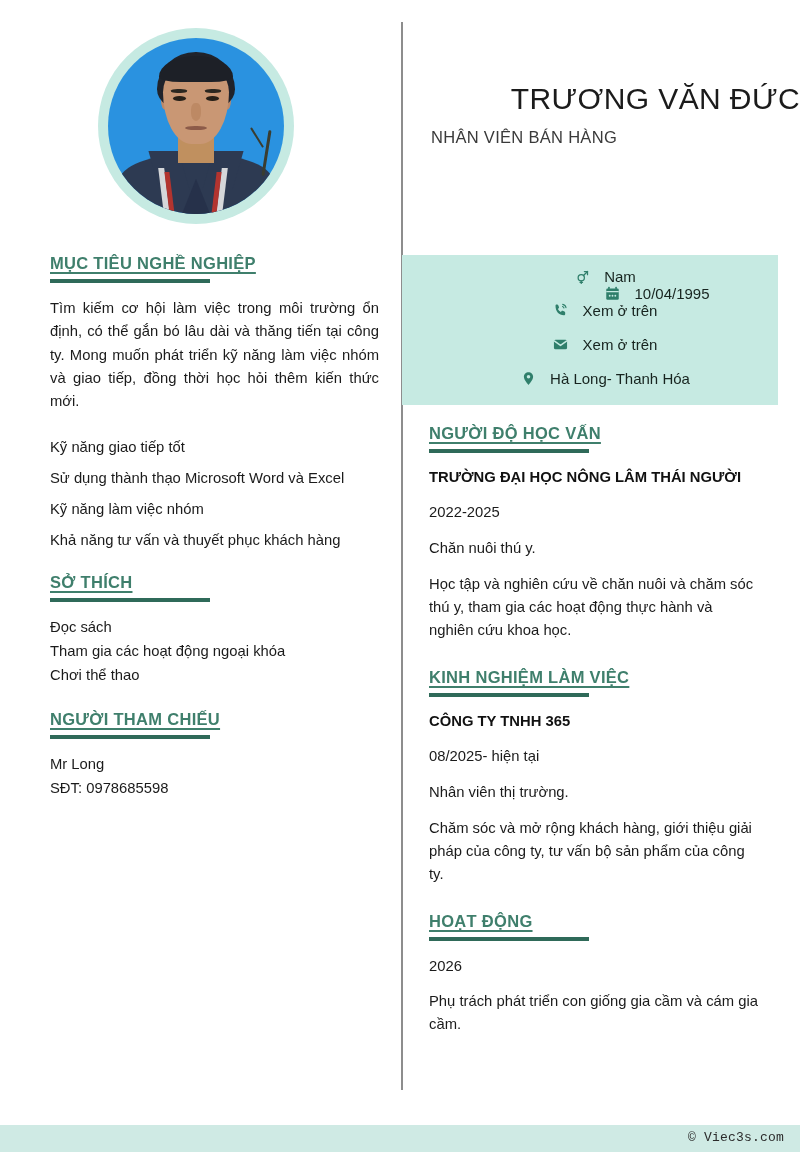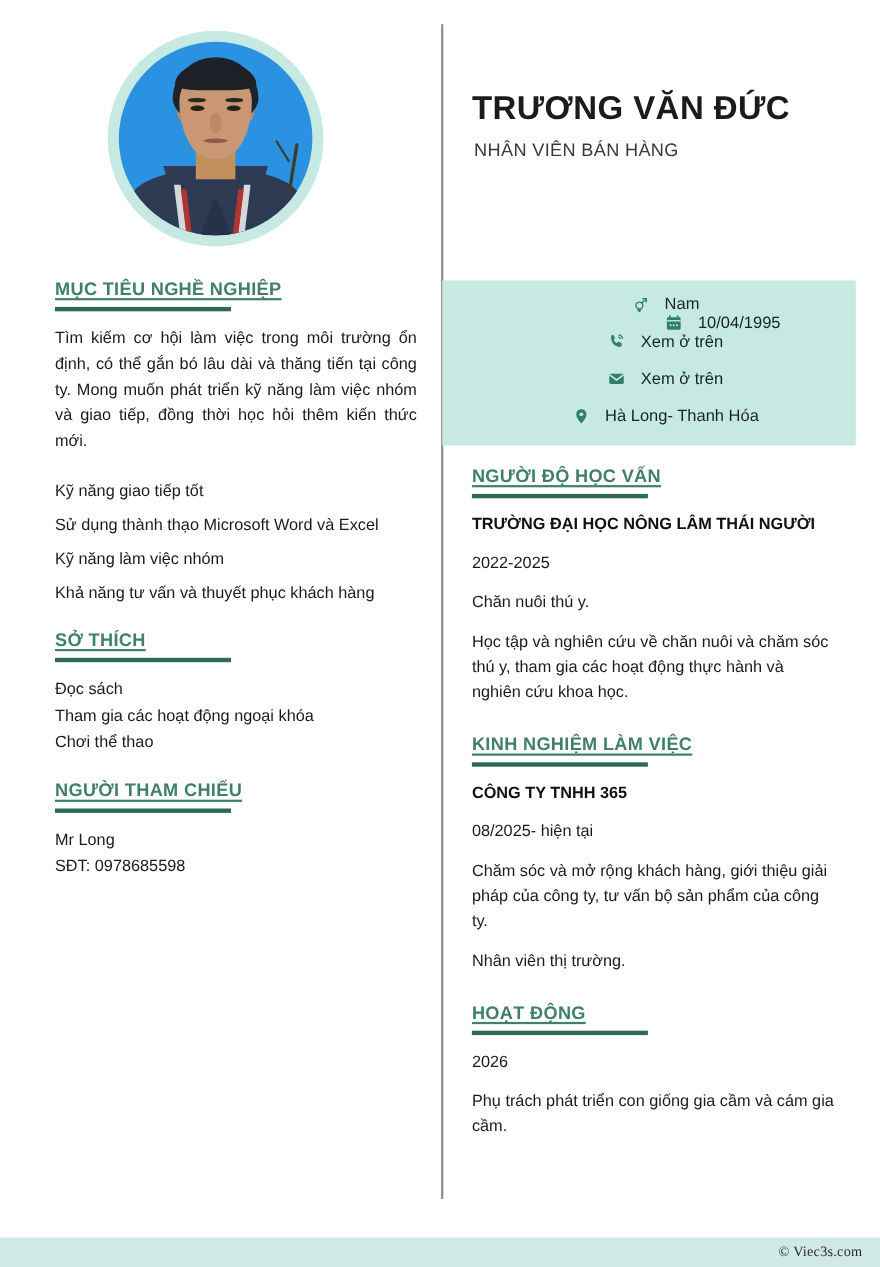--- a/index.html
+++ b/index.html
@@ -239,24 +239,25 @@
     top: 0;
     width: 399px;
     height: 1090px;
   }
   #name-block {
     padding: 82px 0 0 28px;
   }
   #full-name {
     margin: 0;
     font-size: 30px;
-    font-weight: bold;
+    font-weight: normal;
     letter-spacing: .4px;
     color: #1b1b1b;
     line-height: 1.15;
+    text-align: right;
   }
   #job-title {
     margin: 11px 0 0 2px;
     font-size: 16.5px;
     letter-spacing: .3px;
     color: #3a3a3a;
   }
 
   
   #contact-panel {
@@ -321,21 +322,21 @@
     left: 0;
     top: 1125px;
     width: 800px;
     height: 27px;
     background: #cfeae4;
   }
   #footer-text {
     position: absolute;
     right: 16px;
     top: 5px;
-    font-family: Liberation Serif, serif;
+    font-family: Liberation Mono, monospace;
     font-size: 13px;
     color: #2b2b2b;
     letter-spacing: .2px;
   }
 </style>
 </head>
 <body>
 
 <div id="cv-page">
 
@@ -496,22 +497,22 @@
         <p class="r-line">Học tập và nghiên cứu về chăn nuôi và chăm sóc thú y, tham gia các hoạt động thực hành và nghiên cứu khoa học.</p>
       </div>
 
       <div class="r-section" style="margin-top:26px">
         <div class="heading-block">
           <div class="section-heading">KINH NGHIỆM LÀM VIỆC</div>
           <div class="heading-bar"></div>
         </div>
         <p class="r-org">CÔNG TY TNHH 365</p>
         <p class="r-line">08/2025- hiện tại</p>
+        <p class="r-line">Nhân viên thị trường.</p>
         <p class="r-line">Chăm sóc và mở rộng khách hàng, giới thiệu giải pháp của công ty, tư vấn bộ sản phẩm của công ty.</p>
-        <p class="r-line">Nhân viên thị trường.</p>
       </div>
 
       <div class="r-section" style="margin-top:26px">
         <div class="heading-block">
           <div class="section-heading">HOẠT ĐỘNG</div>
           <div class="heading-bar"></div>
         </div>
         <p class="r-line" style="margin-top:10px">2026</p>
         <p class="r-line">Phụ trách phát triển con giống gia cầm và cám gia cầm.</p>
       </div>

